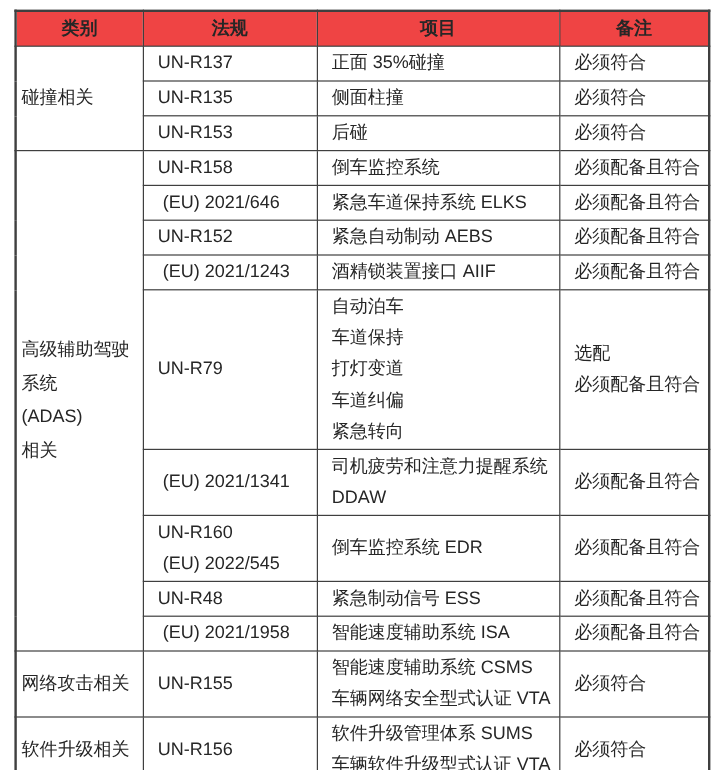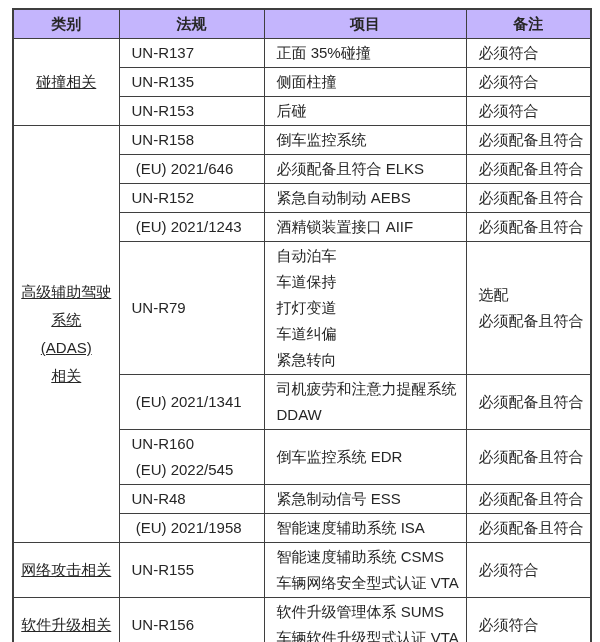--- a/index.html
+++ b/index.html
@@ -24,31 +24,30 @@
   .reg-table td {
     border: 1px solid #3f3f3f;
     font-size: 15px;
     line-height: 26px;
     vertical-align: middle;
     white-space: pre-line;
     padding: 1px 6px 1px 12px;
     overflow: hidden;
   }
   .reg-table th {
-    background: #c4b5fd;
+    background: #ef4444;
     font-weight: bold;
     text-align: center;
     height: 26px;
     padding: 1px 4px;
   }
   .reg-table td.cat {
-    text-align: center;
+    text-align: left;
     padding: 1px 4px;
     line-height: 28px;
-    text-decoration: underline;
   }
   tr.r-single { height: 29px; }
   tr.r-tall5  { height: 129px; }
   tr.r-dbl54  { height: 54px; }
   tr.r-dbl52  { height: 52px; }
 </style>
 </head>
 <body>
 
 <table class="reg-table">
@@ -88,21 +87,21 @@
     <td class="cat" rowspan="9">高级辅助驾驶
 系统
 (ADAS)
 相关</td>
     <td>UN-R158</td>
     <td>倒车监控系统</td>
     <td>必须配备且符合</td>
   </tr>
   <tr class="r-single">
     <td>&nbsp;(EU) 2021/646</td>
-    <td>必须配备且符合 ELKS</td>
+    <td>紧急车道保持系统 ELKS</td>
     <td>必须配备且符合</td>
   </tr>
   <tr class="r-single">
     <td>UN-R152</td>
     <td>紧急自动制动 AEBS</td>
     <td>必须配备且符合</td>
   </tr>
   <tr class="r-single">
     <td>&nbsp;(EU) 2021/1243</td>
     <td>酒精锁装置接口 AIIF</td>

